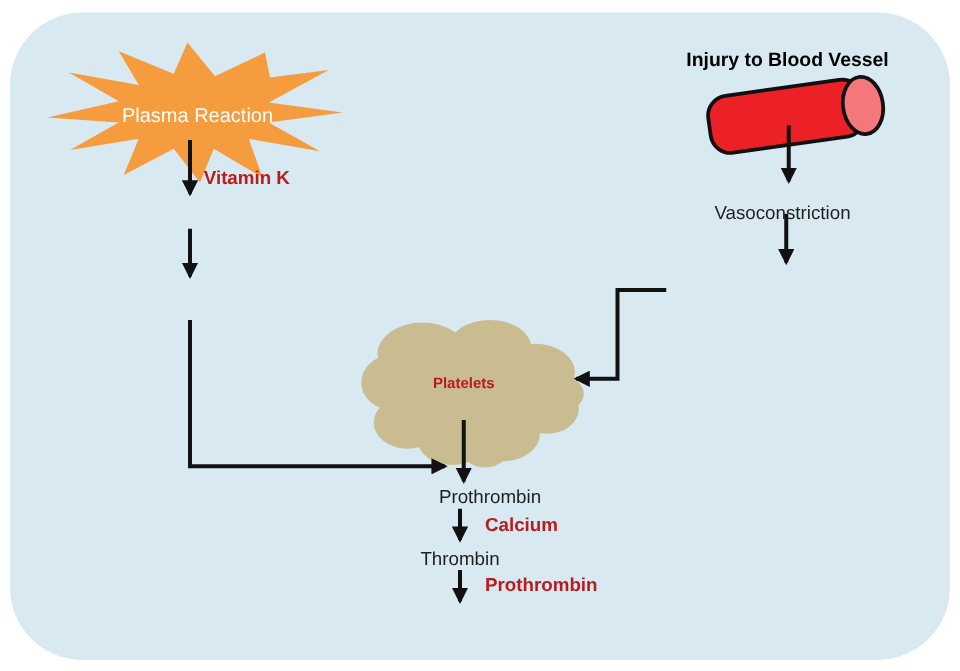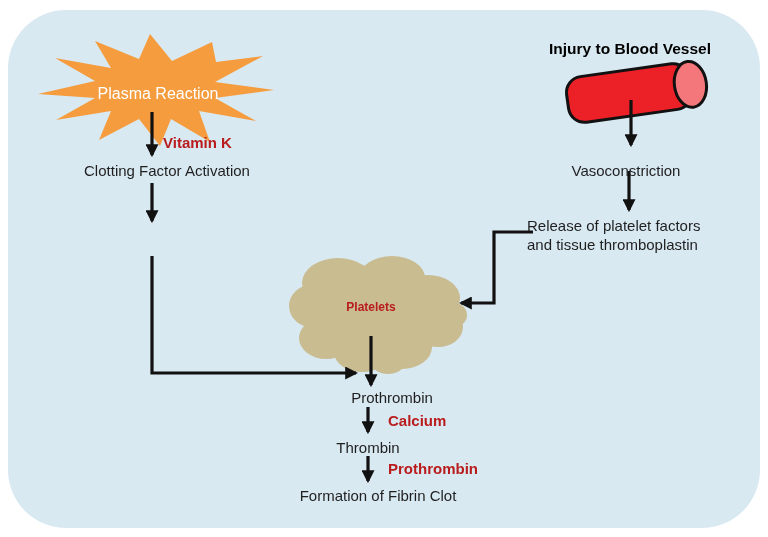--- a/index.html
+++ b/index.html
@@ -17,21 +17,21 @@
     border-radius: 58px;
   }
   svg.layer { position: absolute; left: 0; top: 0; width: 768px; height: 537px; }
   .lbl {
     position: absolute;
     font-size: 15px;
     color: #1f1f1f;
     white-space: nowrap;
     line-height: 17px;
   }
-  .center { transform: translateX(-50%); text-align: left; }
+  .center { transform: translateX(-50%); text-align: right; }
   .mid { transform: translate(-50%, -50%); text-align: center; }
   .gray { color: #b91c1c; font-weight: bold; }
   .white { color: #ffffff; font-weight: normal; font-size: 16px; }
   .black { color: #000000; font-weight: bold; font-size: 15.5px; }
   .wrap { white-space: normal; width: 220px; line-height: 19px; }
 </style>
 </head>
 <body>
 
 <div class="stage">
@@ -76,29 +76,23 @@
       <line x1="368" y1="407" x2="368" y2="432"></line>
       <line x1="368" y1="456" x2="368" y2="481"></line>
       <line x1="631" y1="100" x2="631" y2="145"></line>
       <line x1="629" y1="171" x2="629" y2="210"></line>
       <polyline points="533,232 494,232 494,303 461,303"></polyline>
     </g>
   </svg>
 
   <div class="lbl mid white" style="left:158px; top:93px;">Plasma Reaction</div>
   <div class="lbl gray" style="left:163px; top:134px;">Vitamin K</div>
-  <div class="lbl center" style="left:167px; top:162px;">Clotting Factor Activation</div>
 
   <div class="lbl center black" style="left:630px; top:40px;">Injury to Blood Vessel</div>
   <div class="lbl center" style="left:626px; top:162px;">Vasoconstriction</div>
-  <div class="lbl center wrap" style="left:637px; top:216px;">
-    <span>Release of platelet factors</span><br>
-    <span>and tissue thromboplastin</span>
-  </div>
 
   <div class="lbl mid gray" style="left:371px; top:307px; font-size:12px;">Platelets</div>
   <div class="lbl center" style="left:372px; top:389px;margin-left:20px;">Prothrombin</div>
   <div class="lbl gray" style="left:388px; top:412px;">Calcium</div>
   <div class="lbl center" style="left:368px; top:439px;">Thrombin</div>
   <div class="lbl gray" style="left:388px; top:460px;">Prothrombin</div>
-  <div class="lbl center" style="left:378px; top:487px;">Formation of Fibrin Clot</div>
 
 </div>
 
 </body></html>

